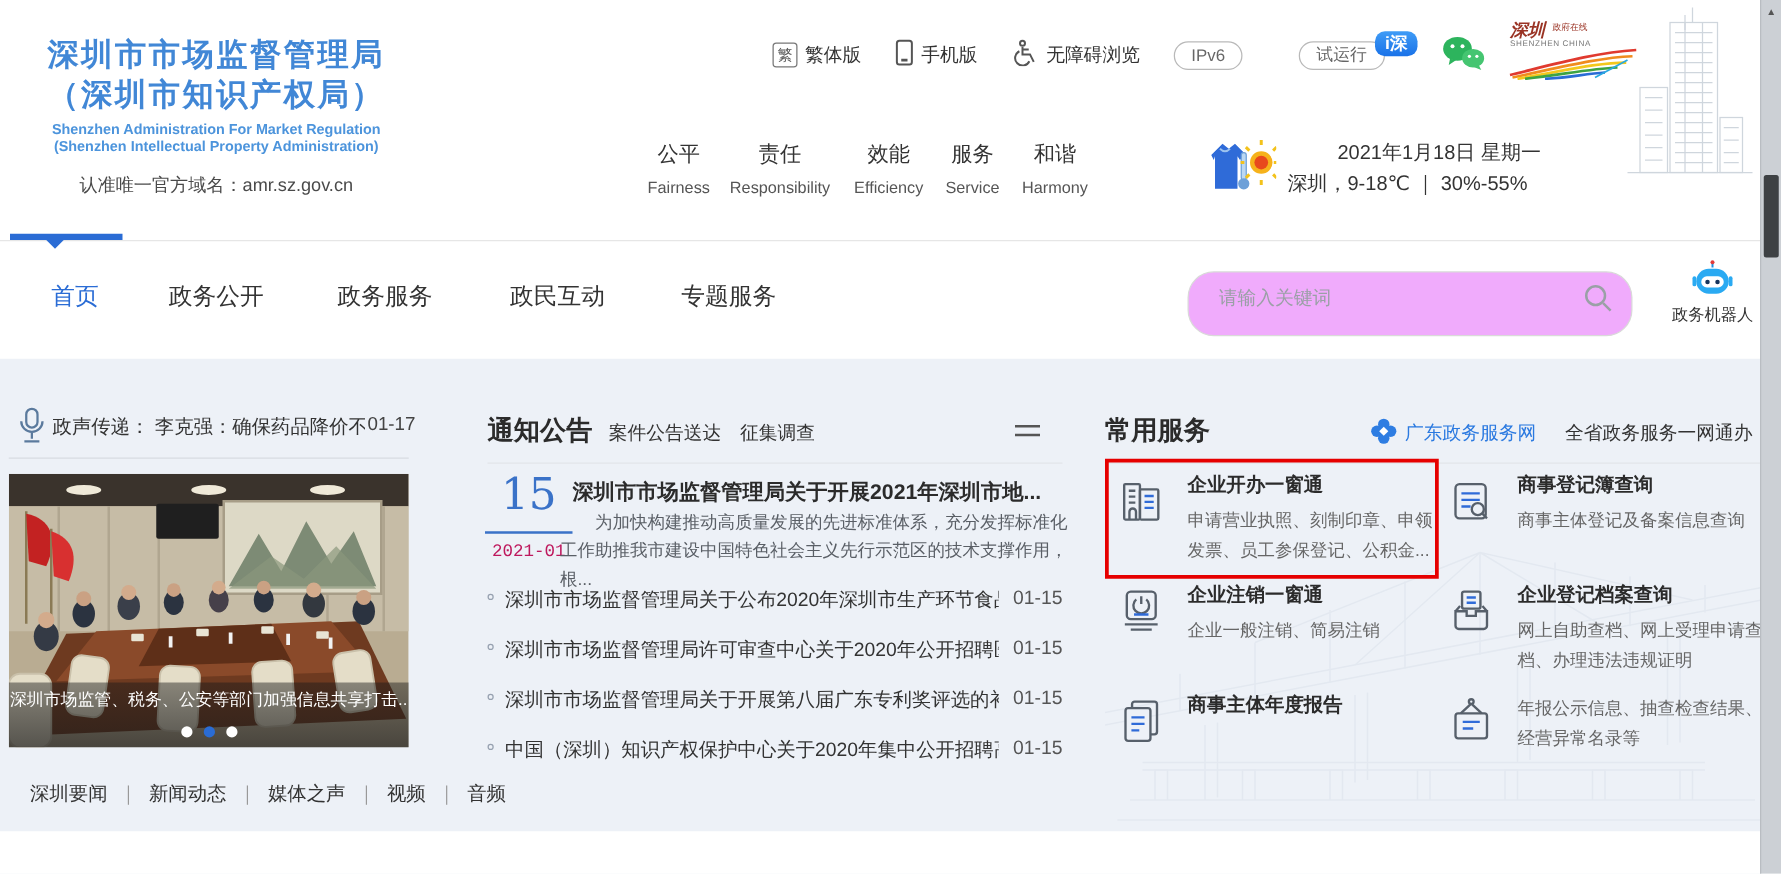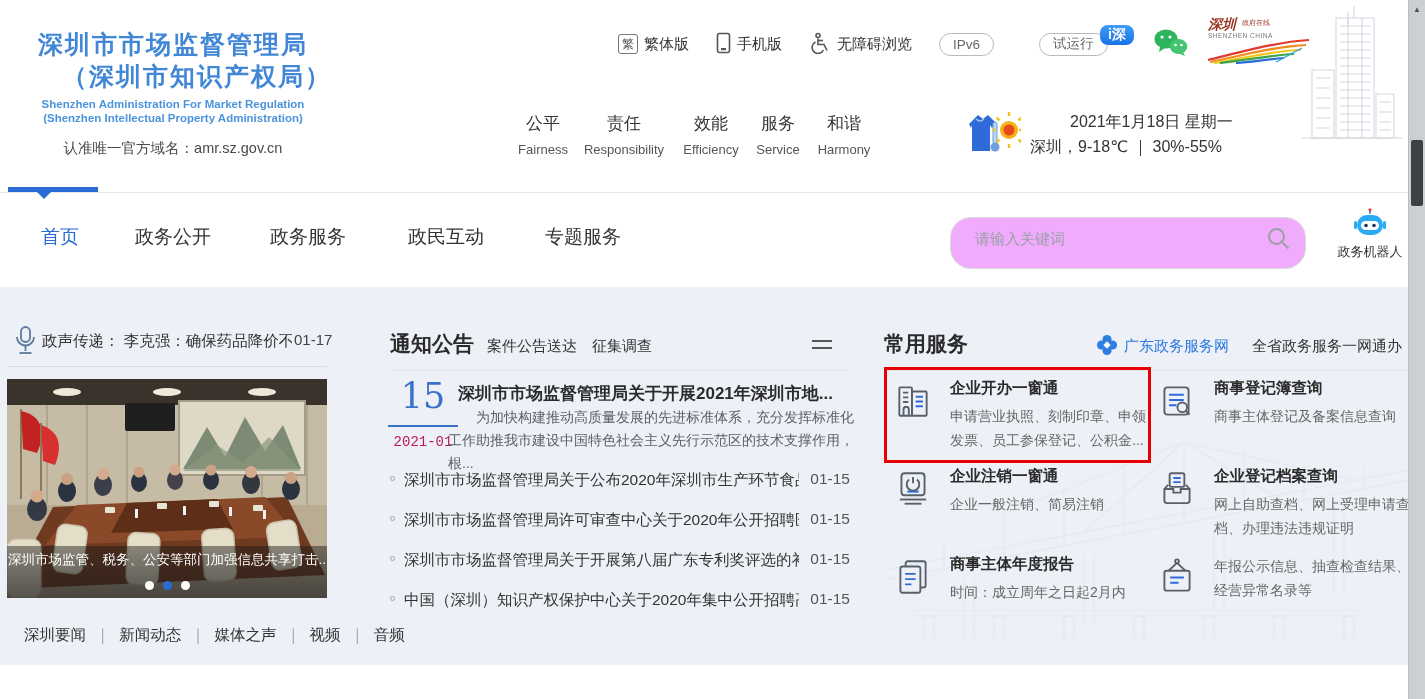--- a/index.html
+++ b/index.html
@@ -5,21 +5,21 @@
   * { margin:0; padding:0; box-sizing:border-box; }
   html,body { width:1425px; height:699px; }
   body {
     position:relative; overflow:hidden; background:#ffffff;
     font-family:"Liberation Sans","DejaVu Sans",sans-serif; color:#333;
   }
   .abs { position:absolute; }
 
   
   .logo-cn { left:14px; width:318px; text-align:center; font-weight:bold; color:#4187d6; font-size:25px; letter-spacing:2px; line-height:32px; }
-  .logo-cn1 { top:28px; } .logo-cn2 { top:60px;text-align:right; }
+  .logo-cn1 { top:28px; } .logo-cn2 { top:60px; }
   .logo-en { left:14px; width:318px; text-align:center; color:#4c94dc; font-weight:bold; font-size:11.5px; line-height:14px; }
   .logo-en1 { top:97px; } .logo-en2 { top:111px; }
   .logo-domain { left:14px; width:318px; text-align:center; top:139px; font-size:14.5px; color:#4a4a4a; }
 
   .utility { left:618px; top:31px; display:flex; align-items:center; gap:27px; height:26px; }
   .util-item { display:flex; align-items:center; gap:6px; font-size:15px; color:#333; cursor:pointer; }
   .fan-box { width:20px; height:20px; border:1px solid #777; border-radius:3px; font-size:12px; color:#555; display:flex; align-items:center; justify-content:center; }
   .pill { border:1px solid #b9b9b9; border-radius:12px; height:23px; padding:0 13px; display:flex; align-items:center; font-size:13.5px; color:#666; cursor:pointer; }
 
   .app-icon { left:1100px; top:25px; width:34px; height:20px; border-radius:8px;
@@ -488,21 +488,20 @@
 <div class="abs svc" style="left:892px;top:554px">
   <div class="svc-icon">
     <svg width="42" height="42" viewBox="0 0 40 40" fill="none" stroke="#57606b" stroke-width="1.8">
       <rect x="13" y="5" width="19" height="25" rx="2"></rect>
       <rect x="8" y="10" width="19" height="25" rx="2" fill="#edf1f7"></rect>
       <path d="M12.5 17 h10 M12.5 22 h10 M12.5 27 h6" stroke="#2f6bd8"></path>
     </svg>
   </div>
   <div>
     <div class="svc-title">商事主体年度报告</div>
-    <div class="svc-desc">时间：成立周年之日起2月内</div>
   </div>
 </div>
 
 <div class="abs svc" style="left:1156px;top:554px">
   <div class="svc-icon">
     <svg width="42" height="42" viewBox="0 0 40 40" fill="none" stroke="#57606b" stroke-width="1.8">
       <circle cx="20" cy="5" r="1.8"></circle>
       <path d="M20 6.5 L12 14 M20 6.5 L28 14"></path>
       <rect x="8" y="14" width="24" height="19" rx="2"></rect>
       <path d="M13.5 20.5 h13 M13.5 25.5 h8" stroke="#2f6bd8"></path>

